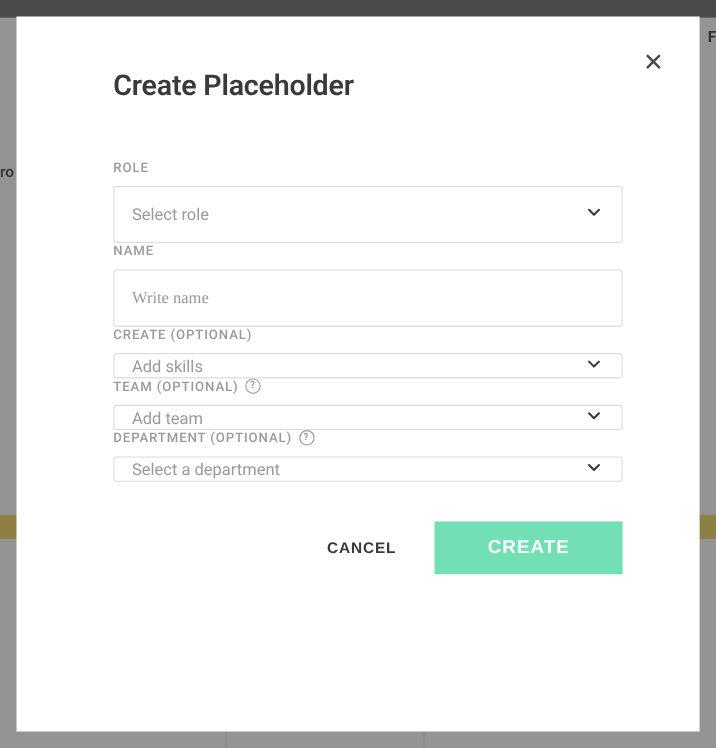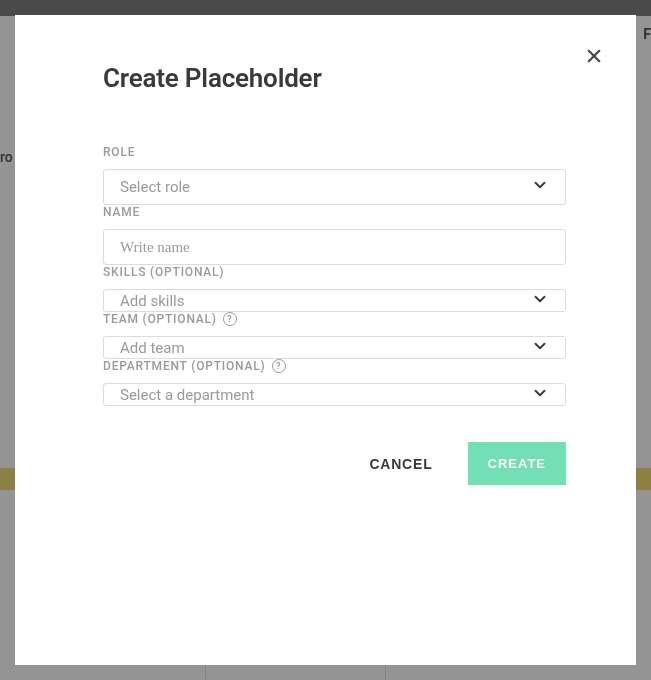--- a/index.html
+++ b/index.html
@@ -130,21 +130,21 @@
       justify-content: center;
       font-size: 9px;
       color: #9a9a9a;
       cursor: help;
       font-weight: 600;
     }
     .select-box, .input-box {
       width: 100%;
       border: 1px solid #dcdcdc;
       border-radius: 3px;
-      height: 36px;
+      height: 52px;
       display: flex;
       align-items: center;
       padding: 0 16px;
       font-size: 15px;
       color: #9a9a9a;
       cursor: pointer;
       position: relative;
       background: #ffffff;
     }
     .input-box {
@@ -178,24 +178,24 @@
       font-size: 14px;
       font-weight: 700;
       letter-spacing: 0.8px;
       color: #3a3a3a;
       cursor: pointer;
     }
     .btn-create {
       background: #72e0b4;
       border: none;
       color: #ffffff;
-      font-size: 13px;
+      font-size: 17px;
       font-weight: 700;
       letter-spacing: 1px;
-      padding: 14px 20px;
+      padding: 14px 48px;
       cursor: pointer;
     }
   </style>
 </head>
 <body>
 
 <div class="backdrop">
   <div class="bg-accent1"></div>
   <span class="bg-text">ro</span>
   <span class="bg-text-r">F</span>
@@ -232,21 +232,21 @@
   </div>
 
   <div class="form-group">
     <div class="form-label">NAME</div>
     <div class="input-box">
       <span>Write name</span>
     </div>
   </div>
 
   <div class="form-group">
-    <div class="form-label">SKILLS (OPTIONAL)</div>
+    <div class="form-label">CREATE (OPTIONAL)</div>
     <div class="select-box skills-box">
       <span class="select-text">Add skills</span>
       <span class="chevron">
         <svg viewBox="0 0 24 24" fill="none" stroke="currentColor" stroke-width="2.5" stroke-linecap="round" stroke-linejoin="round">
             <polyline points="6 9 12 15 18 9"></polyline>
           </svg>
       </span>
     </div>
   </div>
 

